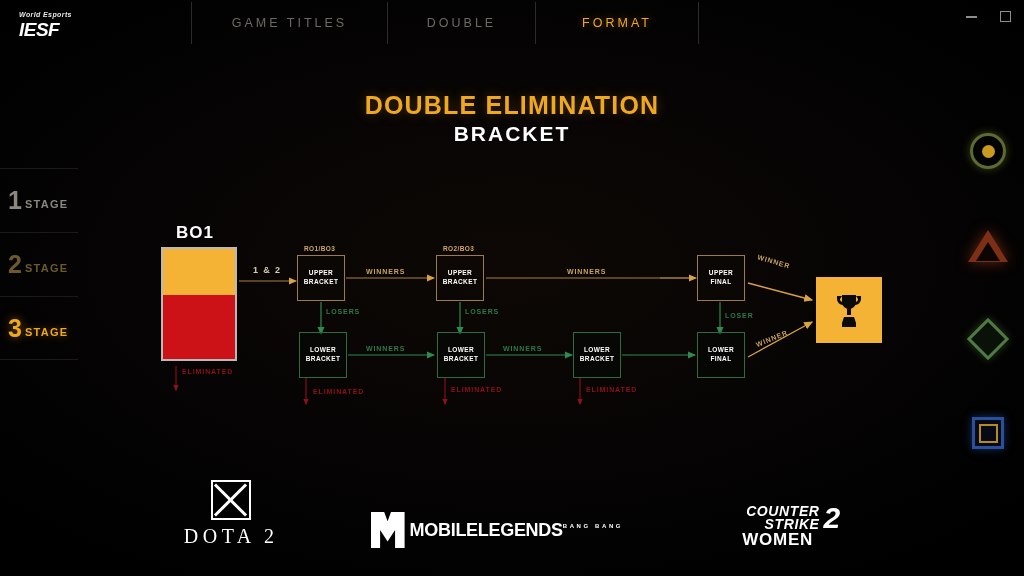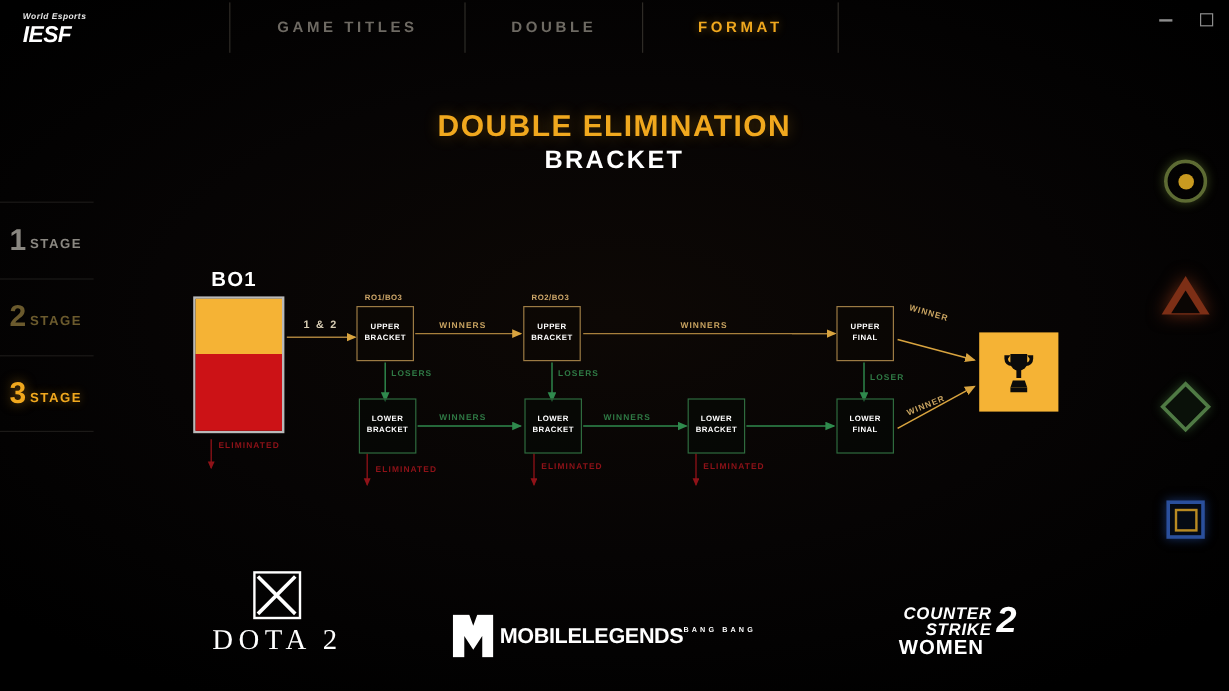--- a/index.html
+++ b/index.html
@@ -61,21 +61,21 @@
     height: 42px;
     margin-top: 2px;
   }
   .nav-item {
     display: flex;
     align-items: center;
     justify-content: center;
     padding: 0 2px;
     border-left: 1px solid #2e2b26;
     font-size: 12.5px;
-    font-weight: bold;
+    font-weight: normal;
     letter-spacing: 3px;
     color: #6e6a63;
     cursor: pointer;
     white-space: nowrap;
   }
   .nav-item:last-child { border-right: 1px solid #2e2b26; }
   .nav-item.w1 { width: 196px; }
   .nav-item.w2 { width: 148px; }
   .nav-item.w3 { width: 124px; }
   .nav-item.w4 { width: 164px; }
@@ -301,21 +301,21 @@
   .dota-mark::before {
     width: 3px; height: 44px; left: 16px; top: -4px;
     transform: rotate(45deg);
   }
   .dota-mark::after {
     width: 3px; height: 44px; left: 16px; top: -4px;
     transform: rotate(-45deg);
   }
   .dota-txt {
     font-family: "Liberation Serif", serif;
-    font-size: 24px; color: #ffffff; letter-spacing: 4.5px; text-align: right;
+    font-size: 20px; color: #ffffff; letter-spacing: 4.5px; text-align: right;
   }
 
   .ml-row { display: flex; align-items: center; gap: 5px; }
   .ml-mark {
     width: 34px; height: 36px;
     background: #ffffff;
     clip-path: polygon(0 0, 40% 0, 50% 26%, 60% 0, 100% 0, 100% 100%, 72% 100%, 72% 50%, 50% 82%, 28% 50%, 28% 100%, 0 100%);
   }
   .ml-txt { display: flex; line-height: .94; }
   .ml-t1, .ml-t2 {

